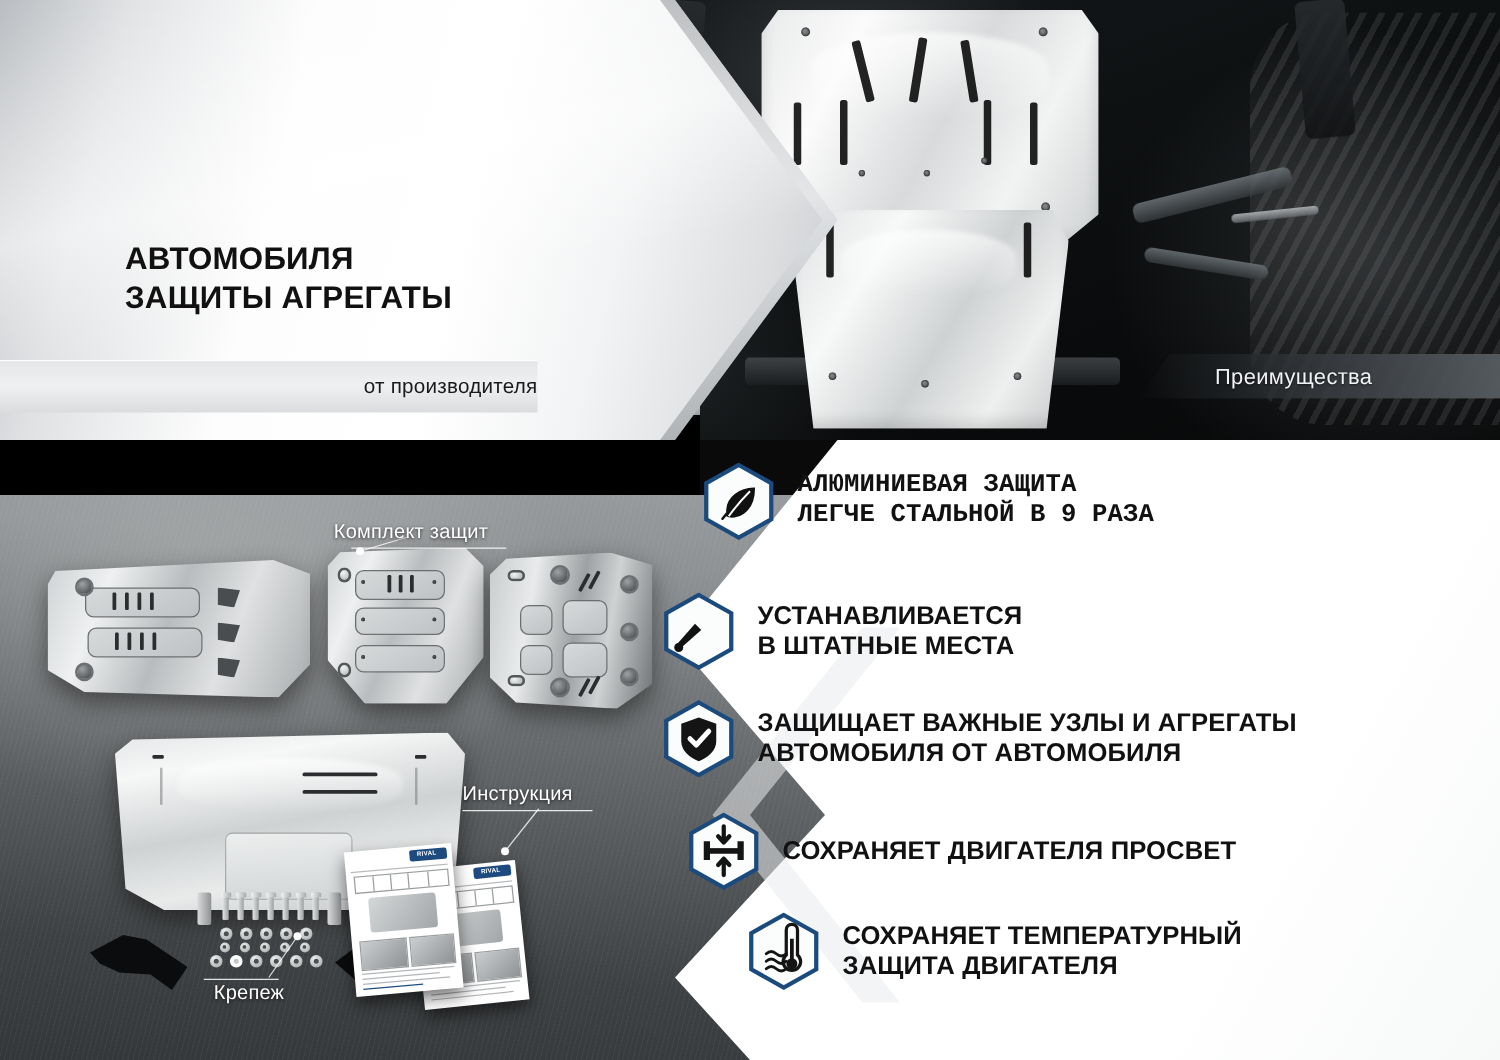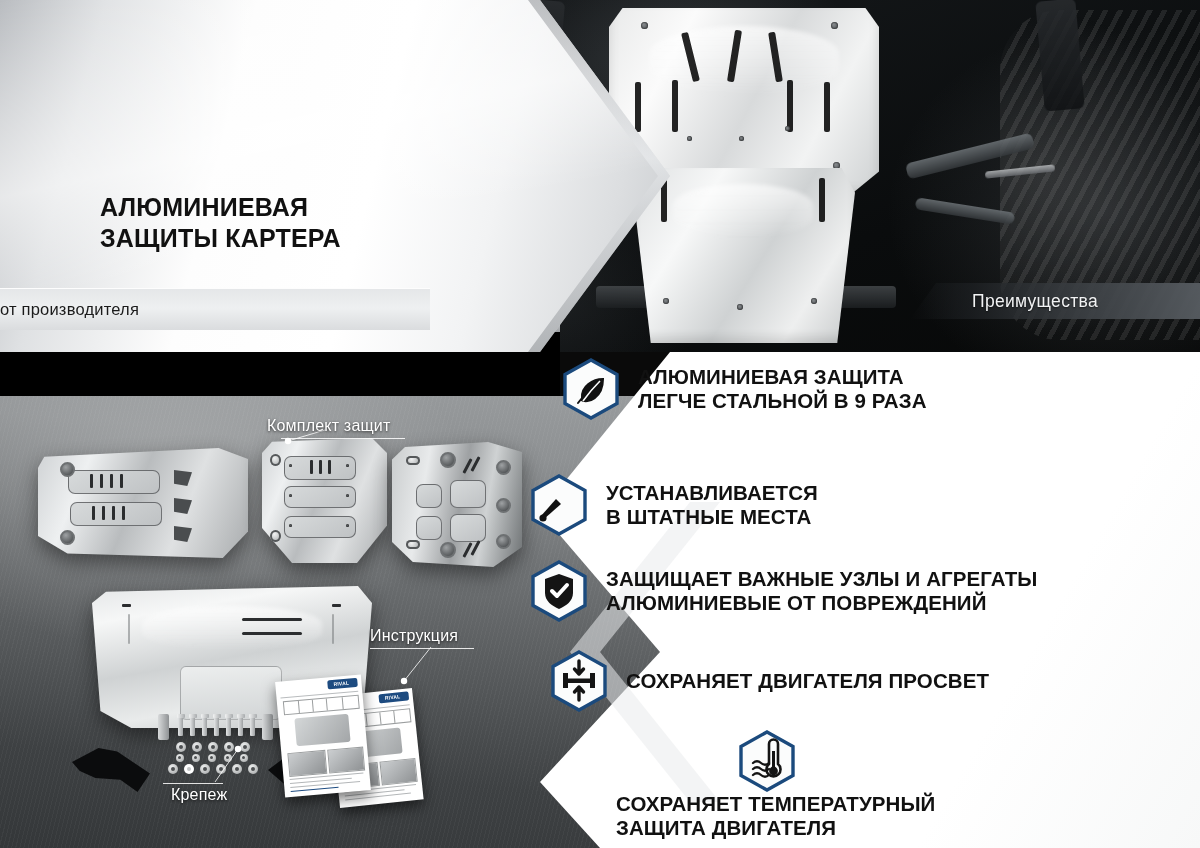--- a/index.html
+++ b/index.html
@@ -70,21 +70,21 @@
   .logo-mark{width:64px;height:58px;margin-left:10px;flex:0 0 auto;}
   .logo-word{font-size:54px;font-weight:bold;color:#fff;letter-spacing:-1px;line-height:1;
      margin-left:-2px;font-family:"Liberation Sans",sans-serif;
      text-shadow:0 2px 2px rgba(0,0,0,.30);transform:scaleY(1.12);}
 
   .hero-title{position:absolute;left:100px;top:192px;width:380px;z-index:12;
      font-size:25px;font-weight:bold;color:#111;line-height:1.24;letter-spacing:.2px;}
   .hero-band{position:absolute;left:0;top:288px;width:430px;height:42px;z-index:12;
      background:linear-gradient(180deg,#e4e6e8 0%,#eef0f1 48%,#dadcde 100%);
      box-shadow:inset 0 1px 0 rgba(255,255,255,.9);
-     display:flex;align-items:center;justify-content:flex-start;}
+     display:flex;align-items:center;justify-content:flex-end;}
   .hero-band span{font-size:16.5px;color:#1b1b1b;letter-spacing:.2px;}
 
   
   .black-strip{position:absolute;left:0;top:330px;width:560px;height:66px;background:#000;z-index:6;}
   .silver-strip{position:absolute;left:0;top:318px;width:560px;height:14px;z-index:7;
       background:linear-gradient(180deg,#cfd2d5,#9b9ea1);}
 
   
   .showcase{position:absolute;left:0;top:396px;width:760px;height:452px;overflow:hidden;z-index:4;
     background:
@@ -209,22 +209,22 @@
   </div>
 
   <div class="silver-strip"></div>
   <div class="black-strip"></div>
   <div class="hero"></div>
   <div class="hero-sheen"></div>
   <div class="hero-edge"></div>
 
 
   <div class="hero-title">
-    <div>АЛЮМИНИЕВАЯ</div>
-    <div>ЗАЩИТЫ КАРТЕРА</div>
+    <div>АВТОМОБИЛЯ</div>
+    <div>ЗАЩИТЫ АГРЕГАТЫ</div>
   </div>
 
   <div class="hero-band">
     <span>от производителя</span>
   </div>
 
   <div class="showcase">
     <div class="brush"></div>
     <div class="floorlight"></div>
 
@@ -417,21 +417,21 @@
   <div class="lbl-rule" style="left:370px;top:648px;width:104px;"></div>
 
   <div class="adv"></div>
   <svg class="chev" style="left:520px;top:352px;width:240px;height:496px;">
     <polygon points="118,0 240,150 118,300 240,450 118,496 60,496 0,430 120,300 0,160 60,0" fill="none" stroke="#dfe1e3" stroke-width="0"></polygon>
     <polygon points="50,300 170,150 200,150 80,300 200,450 170,450" fill="#e9ebec" opacity=".55"></polygon>
   </svg>
 
   <div class="adv-inner">
 
-    <div class="feat" style="left:22px;top:6px;">
+    <div class="feat" style="left:22px;top:18px;font-family:Liberation Mono, monospace;">
       <div class="hex">
         <svg width="58" height="62" viewBox="0 0 58 62">
           <polygon points="29,2 55,16.5 55,45.5 29,60 3,45.5 3,16.5" fill="#fbfcfc" stroke="#1b4a7d" stroke-width="3.4"></polygon>
           <path d="M19 42 C26 46 41 40 41 21 C31 21 19 28 20 40 L16 45" fill="#111" stroke="#111" stroke-width="2" stroke-linecap="round"></path>
           <path d="M38 23 C32 29 26 36 21 43" stroke="#fbfcfc" stroke-width="1.6" fill="none"></path>
         </svg>
       </div>
       <div class="feat-txt">
         <div>АЛЮМИНИЕВАЯ ЗАЩИТА</div>
         <div>ЛЕГЧЕ СТАЛЬНОЙ В 9 РАЗА</div>
@@ -456,41 +456,41 @@
     <div class="feat" style="left:-10px;top:208px;">
       <div class="hex">
         <svg width="58" height="62" viewBox="0 0 58 62">
           <polygon points="29,2 55,16.5 55,45.5 29,60 3,45.5 3,16.5" fill="#fbfcfc" stroke="#1b4a7d" stroke-width="3.4"></polygon>
           <path d="M29 14 L43 19 V33 C43 41 36 46 29 49 C22 46 15 41 15 33 V19 Z" fill="#141414"></path>
           <path d="M22 31 l5 5 l10 -11" stroke="#fff" stroke-width="4" fill="none" stroke-linecap="round" stroke-linejoin="round"></path>
         </svg>
       </div>
       <div class="feat-txt">
         <div>ЗАЩИЩАЕТ ВАЖНЫЕ УЗЛЫ И АГРЕГАТЫ</div>
-        <div>АЛЮМИНИЕВЫЕ ОТ ПОВРЕЖДЕНИЙ</div>
+        <div>АВТОМОБИЛЯ ОТ АВТОМОБИЛЯ</div>
       </div>
     </div>
 
     <div class="feat" style="left:10px;top:298px;">
       <div class="hex">
         <svg width="58" height="62" viewBox="0 0 58 62">
           <polygon points="29,2 55,16.5 55,45.5 29,60 3,45.5 3,16.5" fill="#fbfcfc" stroke="#1b4a7d" stroke-width="3.4"></polygon>
           <rect x="14" y="28.5" width="30" height="4.5" fill="#141414"></rect>
           <rect x="13" y="23" width="5" height="15" fill="#141414"></rect>
           <rect x="40" y="23" width="5" height="15" fill="#141414"></rect>
           <path d="M29 11 v11 M29 24 l-4.5 -5 M29 24 l4.5 -5" stroke="#141414" stroke-width="3.4" fill="none" stroke-linecap="round"></path>
           <path d="M29 50 v-11 M29 37 l-4.5 5 M29 37 l4.5 5" stroke="#141414" stroke-width="3.4" fill="none" stroke-linecap="round"></path>
         </svg>
       </div>
       <div class="feat-txt">
         <div>СОХРАНЯЕТ ДВИГАТЕЛЯ ПРОСВЕТ</div>
       </div>
     </div>
 
-    <div class="feat" style="left:58px;top:378px;flex-direction:column;">
+    <div class="feat" style="left:58px;top:378px;">
       <div class="hex">
         <svg width="58" height="62" viewBox="0 0 58 62">
           <polygon points="29,2 55,16.5 55,45.5 29,60 3,45.5 3,16.5" fill="#fbfcfc" stroke="#1b4a7d" stroke-width="3.4"></polygon>
           <path d="M31 14 a4.5 4.5 0 0 1 9 0 v20 a7 7 0 1 1 -9 0 z" fill="none" stroke="#141414" stroke-width="2.6"></path>
           <circle cx="35.5" cy="41" r="4.4" fill="#141414"></circle>
           <rect x="34" y="21" width="3" height="18" fill="#141414"></rect>
           <path d="M15 33 q4 -3.5 8 0 t8 0" stroke="#141414" stroke-width="2.3" fill="none" stroke-linecap="round"></path>
           <path d="M15 39 q4 -3.5 8 0 t8 0" stroke="#141414" stroke-width="2.3" fill="none" stroke-linecap="round"></path>
           <path d="M15 45 q4 -3.5 8 0 t8 0" stroke="#141414" stroke-width="2.3" fill="none" stroke-linecap="round"></path>
         </svg>

